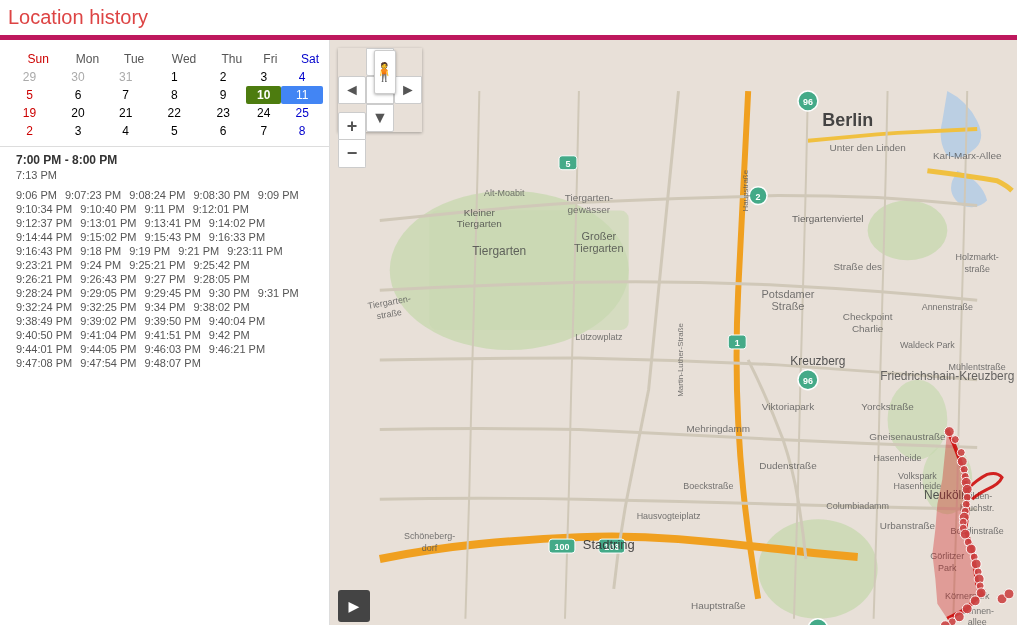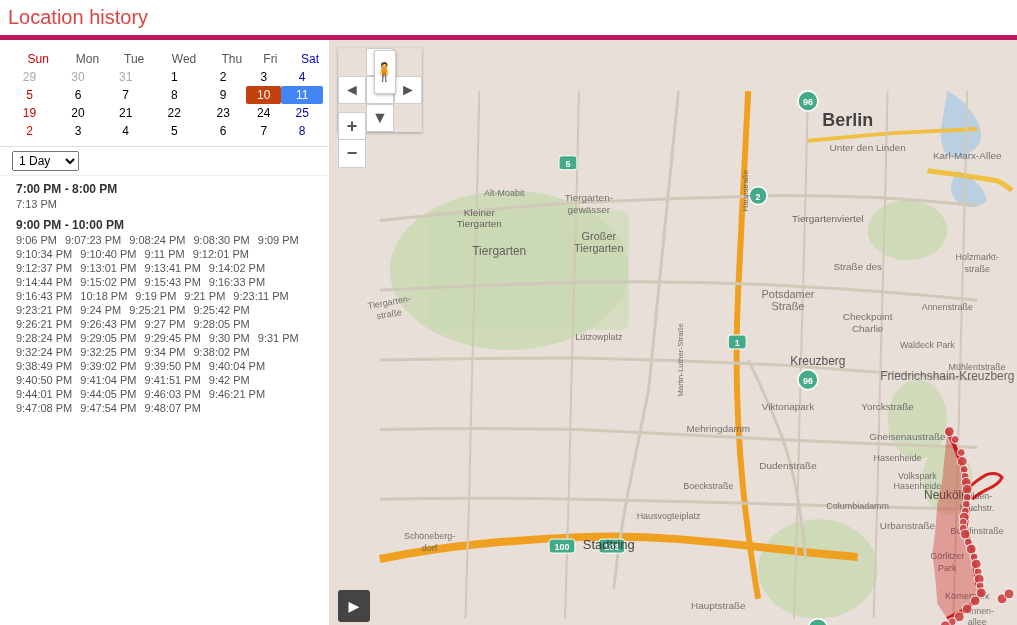--- a/index.html
+++ b/index.html
@@ -68,21 +68,21 @@
     .cal-grid td {
       text-align: center;
       padding: 2px 4px;
       cursor: pointer;
       border-radius: 2px;
     }
 
     .day-sunday { color: #c00; }
     .day-saturday { color: #00c; }
     .day-other { color: #aaa; }
-    .day-selected { background: #c2410c; color: #fff; border-radius: 2px; }
+    .day-selected { background: #4d7c0f; color: #fff; border-radius: 2px; font-weight: bold; }
     .day-selected-range { background: #4285f4; color: #fff; border-radius: 2px; }
 
     .show-row {
       display: flex;
       align-items: center;
       padding: 4px 6px;
       gap: 6px;
       font-size: 12px;
       border-bottom: 1px solid #eee;
     }
@@ -268,54 +268,49 @@
               <td>4</td>
               <td>5</td>
               <td>6</td>
               <td>7</td>
               <td class="day-saturday">8</td>
             </tr>
           </tbody>
       </table>
     </div>
 
-    <div class="show-row">
-      <span></span>
-      <select id="show-select"><option value="1 Day">1 Day</option><option value="2 Days">2 Days</option><option value="3 Days">3 Days</option><option value="1 Week">1 Week</option></select>
-    </div>
 
     <div class="time-list" id="time-list">
     <div class="time-block">
           <div class="time-block-header">7:00 PM - 8:00 PM</div>
           <div class="time-entries">
             <span class="time-entry">7:13 PM</span>
           </div>
         </div>
         <div class="time-block">
-          <div class="time-block-header">9:00 PM - 10:00 PM</div>
           <div class="time-entries">
             <span class="time-entry">9:06 PM</span>
             <span class="time-entry">9:07:23 PM</span>
             <span class="time-entry">9:08:24 PM</span>
             <span class="time-entry">9:08:30 PM</span>
             <span class="time-entry">9:09 PM</span>
             <span class="time-entry">9:10:34 PM</span>
             <span class="time-entry">9:10:40 PM</span>
             <span class="time-entry">9:11 PM</span>
             <span class="time-entry">9:12:01 PM</span>
             <span class="time-entry">9:12:37 PM</span>
             <span class="time-entry">9:13:01 PM</span>
             <span class="time-entry">9:13:41 PM</span>
             <span class="time-entry">9:14:02 PM</span>
             <span class="time-entry">9:14:44 PM</span>
             <span class="time-entry">9:15:02 PM</span>
             <span class="time-entry">9:15:43 PM</span>
             <span class="time-entry">9:16:33 PM</span>
             <span class="time-entry">9:16:43 PM</span>
-            <span class="time-entry">10:18 PM</span>
+            <span class="time-entry">9:18 PM</span>
             <span class="time-entry">9:19 PM</span>
             <span class="time-entry">9:21 PM</span>
             <span class="time-entry">9:23:11 PM</span>
             <span class="time-entry">9:23:21 PM</span>
             <span class="time-entry">9:24 PM</span>
             <span class="time-entry">9:25:21 PM</span>
             <span class="time-entry">9:25:42 PM</span>
             <span class="time-entry">9:26:21 PM</span>
             <span class="time-entry">9:26:43 PM</span>
             <span class="time-entry">9:27 PM</span>

